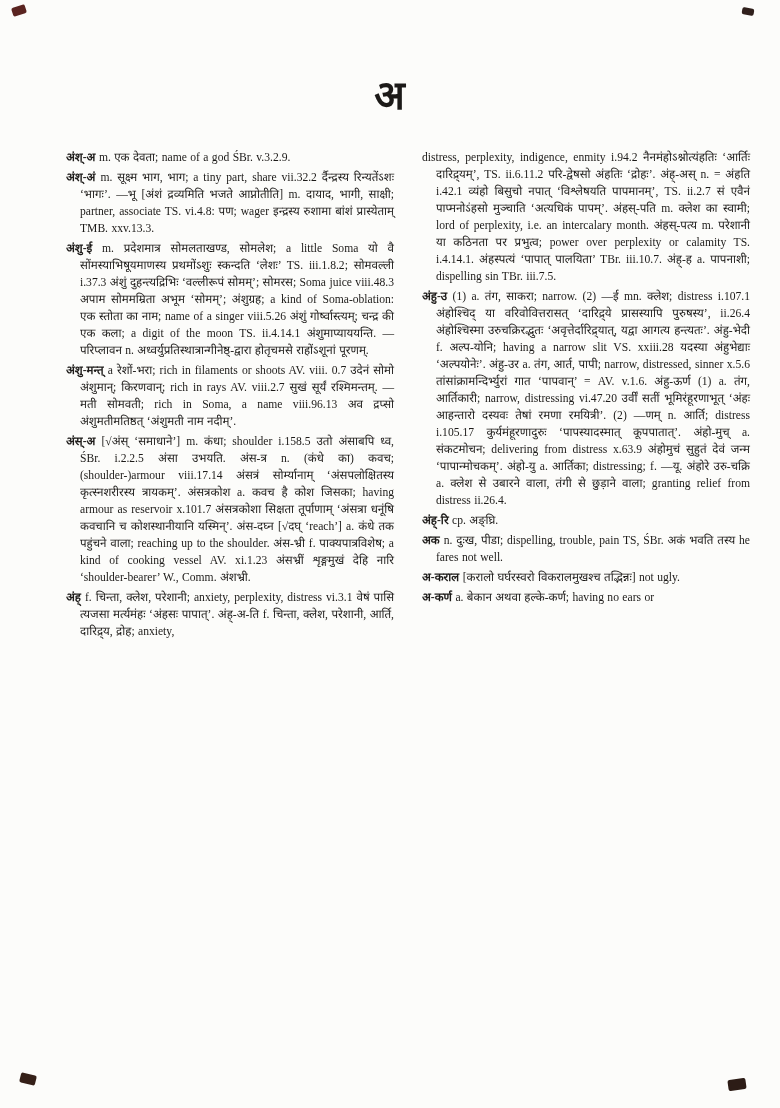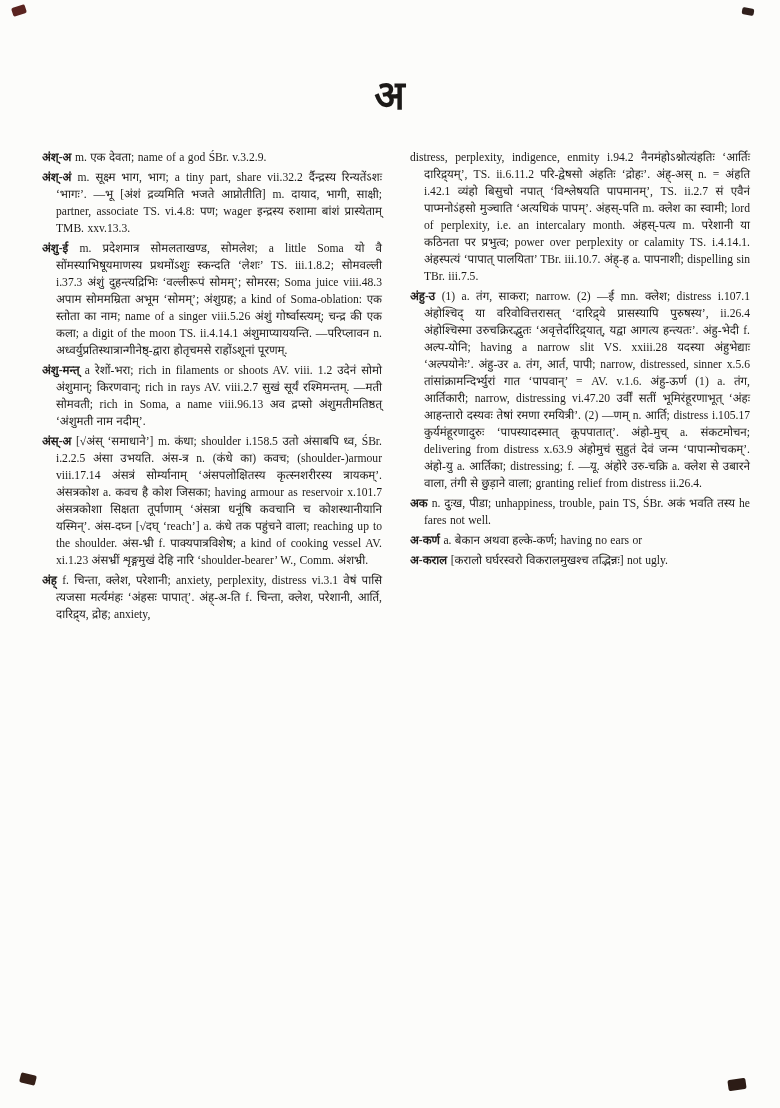--- a/index.html
+++ b/index.html
@@ -23,20 +23,21 @@
     font-weight: bold;
     margin: 0;
     padding-top: 66px;
     padding-bottom: 28px;
     letter-spacing: 1px;
   }
   .columns {
     display: flex;
     gap: 28px;
     padding: 0 30px 0 42px;
+    margin-left: 24px;
   }
   .col {
     flex: 1 1 0;
     min-width: 0;
   }
   .entry {
     margin: 0 0 3px 0;
     font-size: 11.6px;
     line-height: 17px;
     text-align: justify;
@@ -71,27 +72,28 @@
   <div class="artifact br"></div>
 
   <h1 class="section-letter">अ</h1>
 
   <div class="columns">
 
     <div class="col">
       <p class="entry"><span class="head">अंश्-अ</span> <span class="body">m. एक देवता; name of a god ŚBr. v.3.2.9.</span></p>
       <p class="entry"><span class="head">अंश्-अं</span> <span class="body">m. सूक्ष्म भाग, भाग; a tiny part, share vii.32.2 र्दैन्द्रस्य रिन्यतेंऽशः ‘भागः’. —भू [अंशं द्रव्यमिति भजते आप्नोतीति] m. दायाद, भागी, साक्षी; partner, associate TS. vi.4.8: पण; wager इन्द्रस्य रुशामा बांशं प्रास्येताम् TMB. xxv.13.3.</span></p>
       <p class="entry"><span class="head">अंशु-ई</span> <span class="body">m. प्रदेशमात्र सोमलताखण्ड, सोमलेश; a little Soma यो वै सोंमस्याभिषूयमाणस्य प्रथमोंऽशुः स्कन्दति ‘लेशः’ TS. iii.1.8.2; सोमवल्ली i.37.3 अंशुं दुहन्त्यद्रिभिः ‘वल्लीरूपं सोमम्’; सोमरस; Soma juice viii.48.3 अपाम सोममम्रिता अभूम ‘सोमम्’; अंशुग्रह; a kind of Soma-oblation: एक स्तोता का नाम; name of a singer viii.5.26 अंशुं गोर्ष्वास्त्यम्; चन्द्र की एक कला; a digit of the moon TS. ii.4.14.1 अंशुमाप्याययन्ति. —परिप्लावन n. अध्वर्युप्रतिस्थात्रान्गीनेष्ठ्-द्वारा होतृचमसे राहोंऽशूनां पूरणम्.</span></p>
-      <p class="entry"><span class="head">अंशु-मन्त्</span> <span class="body">a रेशों-भरा; rich in filaments or shoots AV. viii. 1.2 उदेनं सोमो अंशुमान्; किरणवान्; rich in rays AV. viii.2.7 सुखं सूर्यं रश्मिमन्तम्. —मती सोमवती; rich in Soma, a name viii.96.13 अव द्रप्सो अंशुमतीमतिष्ठत् ‘अंशुमती नाम नदीम्’.</span></p>
+      <p class="entry"><span class="head">अंशु-मन्त्</span> <span class="body">a रेशों-भरा; rich in filaments or shoots AV. viii. 0.7 उदेनं सोमो अंशुमान्; किरणवान्; rich in rays AV. viii.2.7 सुखं सूर्यं रश्मिमन्तम्. —मती सोमवती; rich in Soma, a name viii.96.13 अव द्रप्सो अंशुमतीमतिष्ठत् ‘अंशुमती नाम नदीम्’.</span></p>
       <p class="entry"><span class="head">अंस्-अ</span> <span class="body">[√अंस् ‘समाधाने’] m. कंधा; shoulder i.158.5 उतो अंसाबपि ध्व, ŚBr. i.2.2.5 अंसा उभयति. अंस-त्र n. (कंधे का) कवच; (shoulder-)armour viii.17.14 अंसत्रं सोर्म्यानाम् ‘अंसपलोक्षितस्य कृत्स्नशरीरस्य त्रायकम्’. अंसत्रकोश a. कवच है कोश जिसका; having armour as reservoir x.101.7 अंसत्रकोशा सिक्षता तूर्पाणाम् ‘अंसत्रा धनूंषि कवचानि च कोशस्थानीयानि यस्मिन्’. अंस-दघ्न [√दघ् ‘reach’] a. कंधे तक पहुंचने वाला; reaching up to the shoulder. अंस-भ्री f. पाक्यपात्रविशेष; a kind of cooking vessel AV. xi.1.23 अंसभ्रीं शृङ्गमुखं देहि नारि ‘shoulder-bearer’ W., Comm. अंशभ्री.</span></p>
       <p class="entry"><span class="head">अंह्</span> <span class="body">f. चिन्ता, क्लेश, परेशानी; anxiety, perplexity, distress vi.3.1 वेषं पासि त्यजसा मर्त्यमंहः ‘अंहसः पापात्’. अंह्-अ-ति f. चिन्ता, क्लेश, परेशानी, आर्ति, दारिद्र्य, द्रोह; anxiety,</span></p>
     </div>
 
     <div class="col">
       <p class="entry"><span class="head"></span><span class="body">distress, perplexity, indigence, enmity i.94.2 नैनमंहोऽश्नोत्यंहतिः ‘आर्तिः दारिद्र्यम्’, TS. ii.6.11.2 परि-द्वेषसो अंहतिः ‘द्रोहः’. अंह्-अस् n. = अंहति i.42.1 व्यंहो बिसुचो नपात् ‘विश्लेषयति पापमानम्’, TS. ii.2.7 सं एवैनं पाप्मनोऽंहसो मुञ्चाति ‘अत्यधिकं पापम्’. अंहस्-पति m. क्लेश का स्वामी; lord of perplexity, i.e. an intercalary month. अंहस्-पत्य m. परेशानी या कठिनता पर प्रभुत्व; power over perplexity or calamity TS. i.4.14.1. अंहस्पत्यं ‘पापात् पालयिता’ TBr. iii.10.7. अंह्-ह a. पापनाशी; dispelling sin TBr. iii.7.5.</span></p>
       <p class="entry"><span class="head">अंहु-उ</span> <span class="body">(1) a. तंग, साकरा; narrow. (2) —ई mn. क्लेश; distress i.107.1 अंहोश्चिद् या वरिवोवित्तरासत् ‘दारिद्र्ये प्रासस्यापि पुरुषस्य’, ii.26.4 अंहोश्चिस्मा उरुचक्रिरद्भुतः ‘अवृत्तेर्दारिद्र्यात्, यद्वा आगत्य हन्त्यतः’. अंहु-भेदी f. अल्प-योनि; having a narrow slit VS. xxiii.28 यदस्या अंहुभेद्याः ‘अल्पयोनेः’. अंहु-उर a. तंग, आर्त, पापी; narrow, distressed, sinner x.5.6 तांसांक्रामन्दिर्भ्युरां गात ‘पापवान्’ = AV. v.1.6. अंहु-ऊर्ण (1) a. तंग, आर्तिकारी; narrow, distressing vi.47.20 उर्वीं सतीं भूमिरंहूरणाभूत् ‘अंहः आहन्तारो दस्यवः तेषां रमणा रमयित्री’. (2) —णम् n. आर्ति; distress i.105.17 कुर्यमंहूरणादुरुः ‘पापस्यादस्मात् कूपपातात्’. अंहो-मुच् a. संकटमोचन; delivering from distress x.63.9 अंहोमुचं सुहुतं देवं जन्म ‘पापान्मोचकम्’. अंहो-यु a. आर्तिका; distressing; f. —यू. अंहोरे उरु-चक्रि a. क्लेश से उबारने वाला, तंगी से छुड़ाने वाला; granting relief from distress ii.26.4.</span></p>
-      <p class="entry"><span class="head">अक</span> <span class="body">n. दुःख, पीडा; unhappiness, trouble, pain TS, ŚBr. अकं भवति तस्य he fares not well.</span></p>
+      <p class="entry"><span class="head">अंह्-रि</span> <span class="body">cp. अङ्घ्रि.</span></p>
+      <p class="entry"><span class="head">अक</span> <span class="body">n. दुःख, पीडा; dispelling, trouble, pain TS, ŚBr. अकं भवति तस्य he fares not well.</span></p>
+      <p class="entry"><span class="head">अ-कराल</span> <span class="body">[करालो घर्घरस्वरो विकरालमुखश्च तद्भिन्नः] not ugly.</span></p>
       <p class="entry"><span class="head">अ-कर्ण</span> <span class="body">a. बेकान अथवा हल्के-कर्ण; having no ears or</span></p>
-      <p class="entry"><span class="head">अ-कराल</span> <span class="body">[करालो घर्घरस्वरो विकरालमुखश्च तद्भिन्नः] not ugly.</span></p>
     </div>
 
   </div>
 </div>
 
 </body></html>

